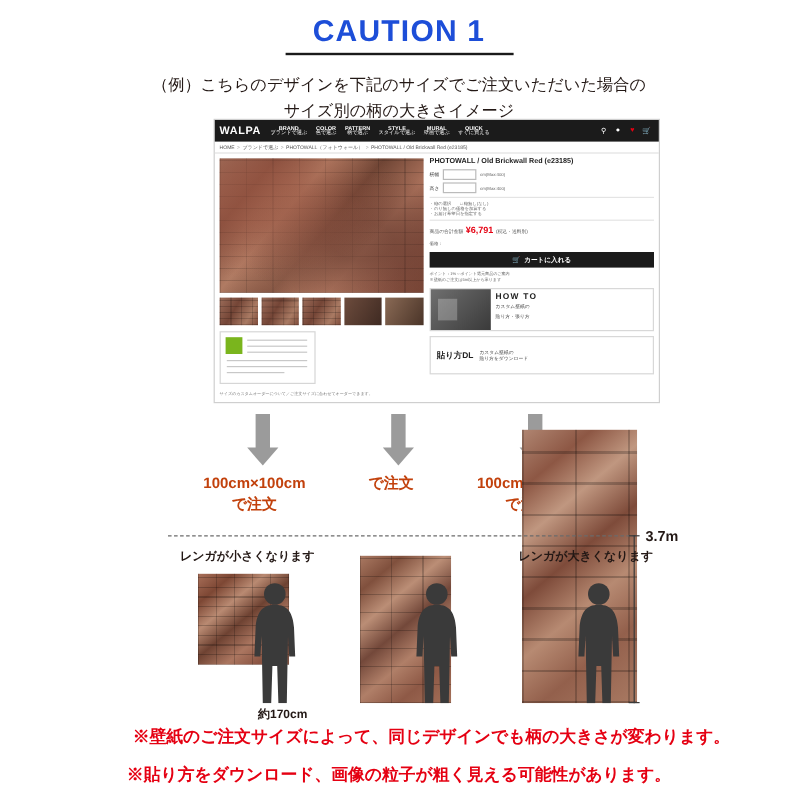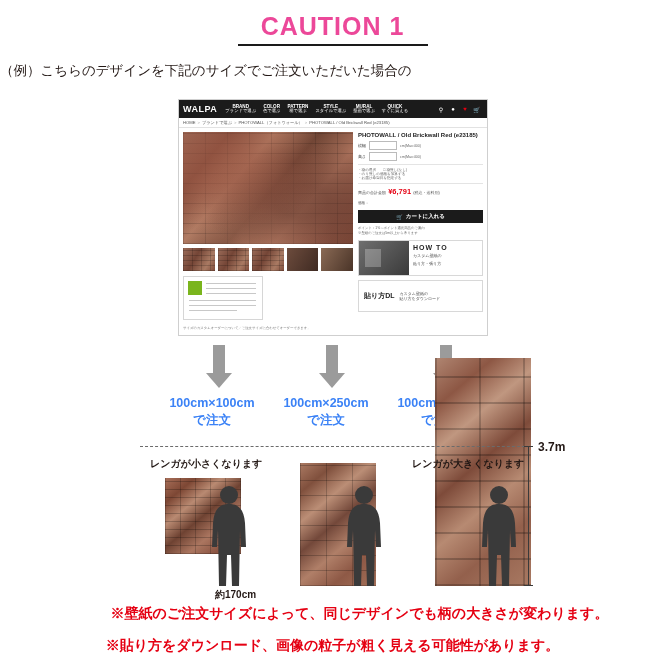--- a/index.html
+++ b/index.html
@@ -16,43 +16,44 @@
     position: relative;
   }
 
   
   .title {
     text-align: center;
     font-size: 25px;
     font-weight: bold;
     letter-spacing: 1px;
     padding-top: 12px;
-    color: #ec4899;
+    color: #1d4ed8;
   }
   .title-underline {
     width: 190px;
     height: 2px;
     background: #1a1a1a;
     margin: 3px auto 0 auto;
   }
 
   
   .lead {
     margin: 14px 0 0 0;
+    text-align: center;
     font-size: 13.5px;
     line-height: 1.65;
     color: #231815;
   }
 
   
   .browser {
     position: absolute;
     left: 178px;
     top: 99px;
-    width: 310px;
+    width: 372px;
     background: #ffffff;
     border: 1px solid #cfcfcf;
     box-sizing: border-box;
   }
   .bar {
     height: 18px;
     background: #1b1b1b;
     display: flex;
     align-items: center;
     padding: 0 4px;
@@ -263,21 +264,21 @@
     border-right: 13px solid transparent;
     border-top: 15px solid #9b9b9b;
   }
 
   
   .order-label {
     position: absolute;
     font-size: 12.5px;
     font-weight: bold;
     line-height: 1.35;
-    color: #3b82f6;
+    color: #c2410c;
     text-align: center;
   }
 
   
   .dash-line {
     position: absolute;
     left: 140px;
     top: 446px;
     width: 390px;
     border-top: 1px dashed #6b6b6b;
@@ -347,20 +348,21 @@
   }
 </style>
 </head>
 <body>
 
 <div class="title">CAUTION 1</div>
 <div class="title-underline"></div>
 
 <div class="lead">
   <div>（例）こちらのデザインを下記のサイズでご注文いただいた場合の</div>
+  <div>サイズ別の柄の大きさイメージ</div>
 </div>
 
 <div class="browser">
 
   <div class="bar">
     <span class="logo">WALPA</span>
     <span class="navitem">
       <b>BRAND</b>
       <span>ブランドで選ぶ</span>
     </span>
@@ -489,42 +491,41 @@
 <div class="arrow-wrap" style="left:432px; top:345px;">
   <div class="arrow-shaft" style="left:8px; top:0; width:12px; height:30px;"></div>
   <div class="arrow-head" style="left:1px; top:28px;"></div>
 </div>
 
 <div class="order-label" style="left:122px; top:395px; width:180px;">
   <div>100cm×100cm</div>
   <div>で注文</div>
 </div>
 <div class="order-label" style="left:236px; top:395px; width:180px;">
-  <div>100cm×250cm</div>
   <div>で注文</div>
 </div>
 <div class="order-label" style="left:350px; top:395px; width:180px;">
   <div>100cm×400cm</div>
   <div>で注文</div>
 </div>
 
 <div class="brick" style="left:435px; top:358px; width:96px; height:228px;">
   <div class="tex" style="
     background:
       repeating-linear-gradient(0deg, rgba(0,0,0,.22) 0 2px, rgba(0,0,0,0) 2px 26px),
       repeating-linear-gradient(90deg, rgba(0,0,0,.2) 0 2px, rgba(0,0,0,0) 2px 44px),
       linear-gradient(140deg,#b08672 0%,#8d5744 16%,#c09780 30%,#7e4b3a 46%,#b78a72 62%,#93604c 78%,#a97a63 100%);"></div>
 </div>
 
 <div class="dash-line"></div>
 <div class="height-mark"></div>
 <div class="height-text">3.7m</div>
 
 <div class="sample-cap" style="left:150px; top:457px;">レンガが小さくなります</div>
-<div class="sample-cap" style="left:412px; top:457px;">レンガが大きくなります</div>
+<div class="sample-cap" style="left:432px; top:457px;">レンガが大きくなります</div>
 
 <div class="brick" style="left:165px; top:478px; width:76px; height:76px;">
   <div class="tex" style="
     background:
       repeating-linear-gradient(0deg, rgba(0,0,0,.22) 0 1px, rgba(0,0,0,0) 1px 8px),
       repeating-linear-gradient(90deg, rgba(0,0,0,.2) 0 1px, rgba(0,0,0,0) 1px 15px),
       linear-gradient(140deg,#a9705a 0%,#7d4734 18%,#b98a72 34%,#6e4232 50%,#ab7660 68%,#8a5442 84%,#9c6752 100%);"></div>
 </div>
 
 <div class="brick" style="left:300px; top:463px; width:76px; height:123px;">

